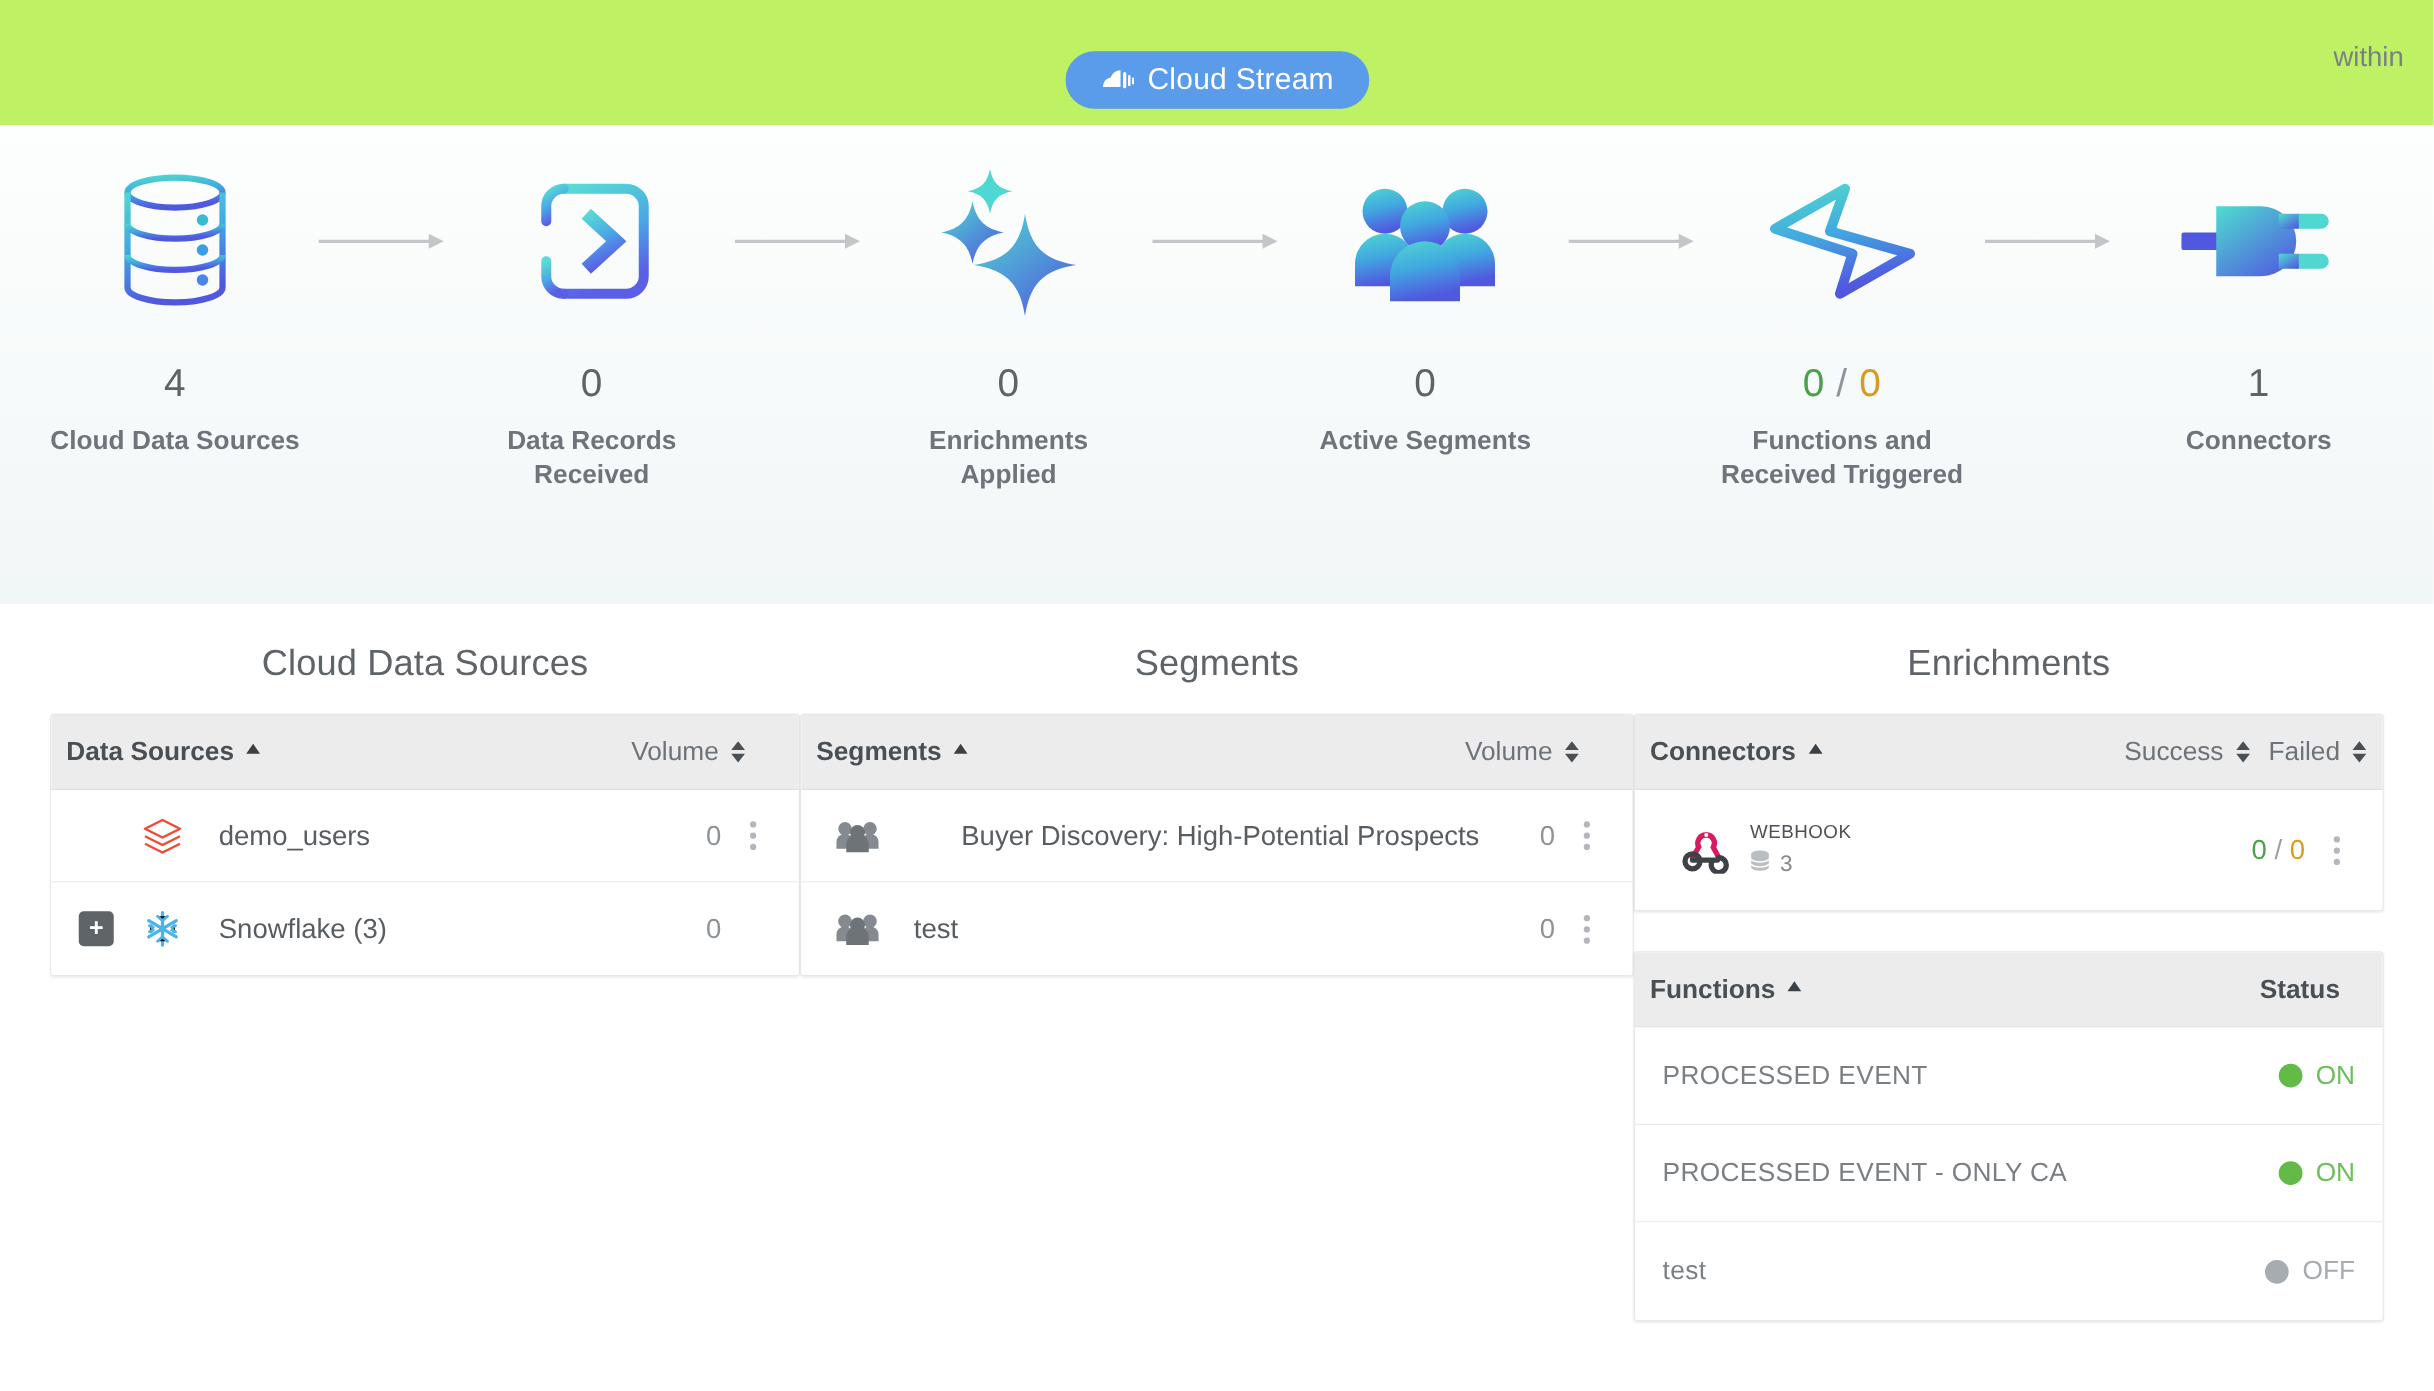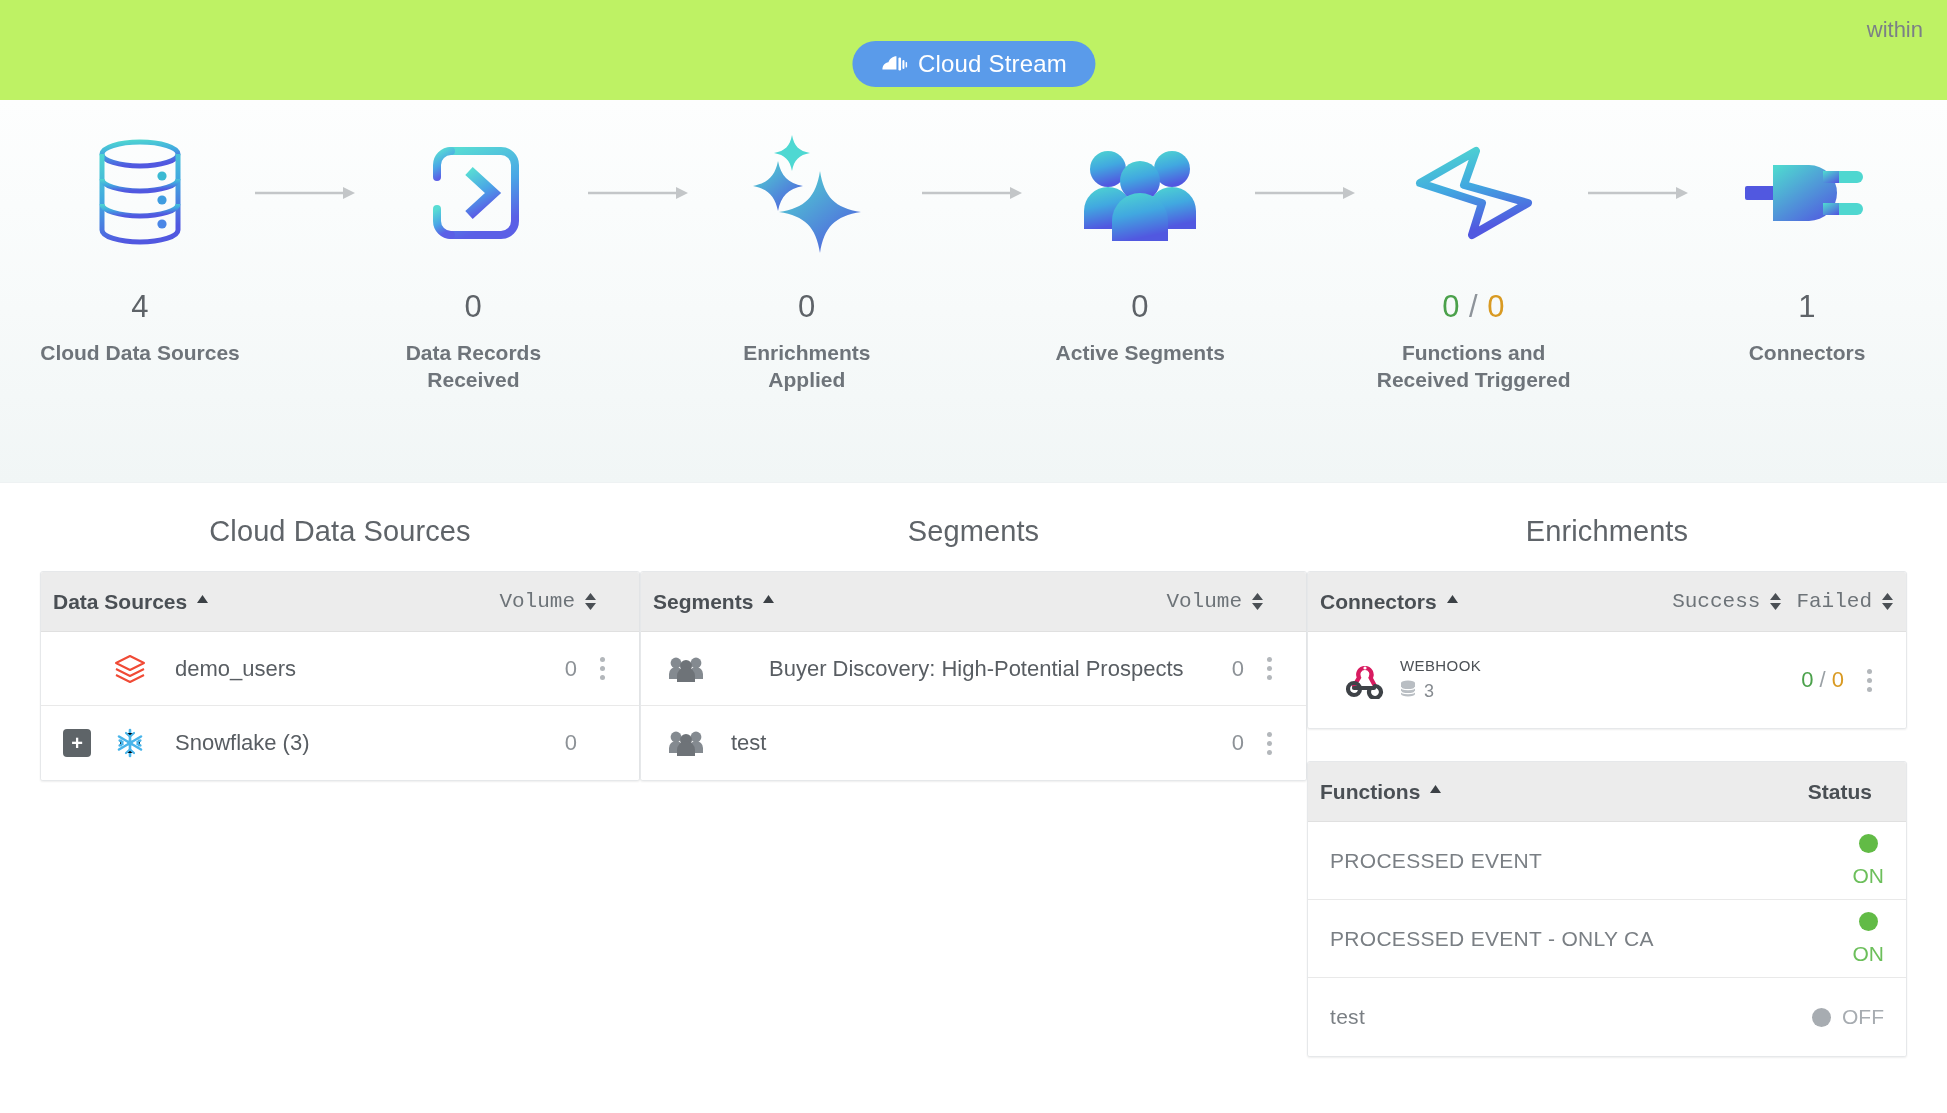--- a/index.html
+++ b/index.html
@@ -32,21 +32,21 @@
     gap: 11px;
     font-size: 24px;
     letter-spacing: .2px;
     cursor: pointer;
     white-space: nowrap;
   }
   .stream-pill .glyph { display: flex; align-items: center; }
 
   .within-wrap {
     position: absolute;
-    right: 24px; top: 17px;
+    right: 24px; top: 33px;
     display: flex;
     align-items: center;
     gap: 14px;
   }
   .within-label { color: #7b8086; font-size: 22px; }
   .time-select {
     width: 217px; height: 48px;
     border: 1px solid #d2d6da;
     border-radius: 7px;
     background: #fff;
@@ -151,21 +151,21 @@
     border-bottom: 1px solid #e0e0e0;
   }
   .th {
     font-size: 21px;
     color: #4a4f54;
     font-weight: 700;
     display: flex;
     align-items: center;
     gap: 9px;
   }
-  .th.vol { font-weight: 400; color: #6d7378; font-family: Liberation Mono, monospace; }
+  .th.vol { font-weight: 400; color: #6d7378; }
   .th.spacer { flex: 1 1 auto; }
   .sort { width: 13px; height: 19px; flex: none; }
 
   .trow {
     display: flex;
     align-items: center;
     min-height: 74px;
     padding: 0 22px;
     border-bottom: 1px solid #e9e9e9;
     background: #fff;
@@ -211,21 +211,21 @@
     flex: none;
   }
   .kebab i { width: 5px; height: 5px; border-radius: 50%; background: #b3b7bb; display: block; }
   .kebab.hidden { visibility: hidden; }
 
   .status {
     display: flex; align-items: center; gap: 11px;
     font-size: 21px;
   }
   .dot { width: 19px; height: 19px; border-radius: 50%; display: block; }
-  .status.on  { color: #6cbf5b; flex-direction: column; }
+  .status.on  { color: #6cbf5b; }
   .status.on .dot { background: #62bb46; }
   .status.off { color: #a7acb1; }
   .status.off .dot { background: #a7acb1; }
 
   .fname { font-size: 21px; color: #7a7f84; letter-spacing: .3px; }
 </style>
 </head>
 <body>
 
 <div class="topbar">

